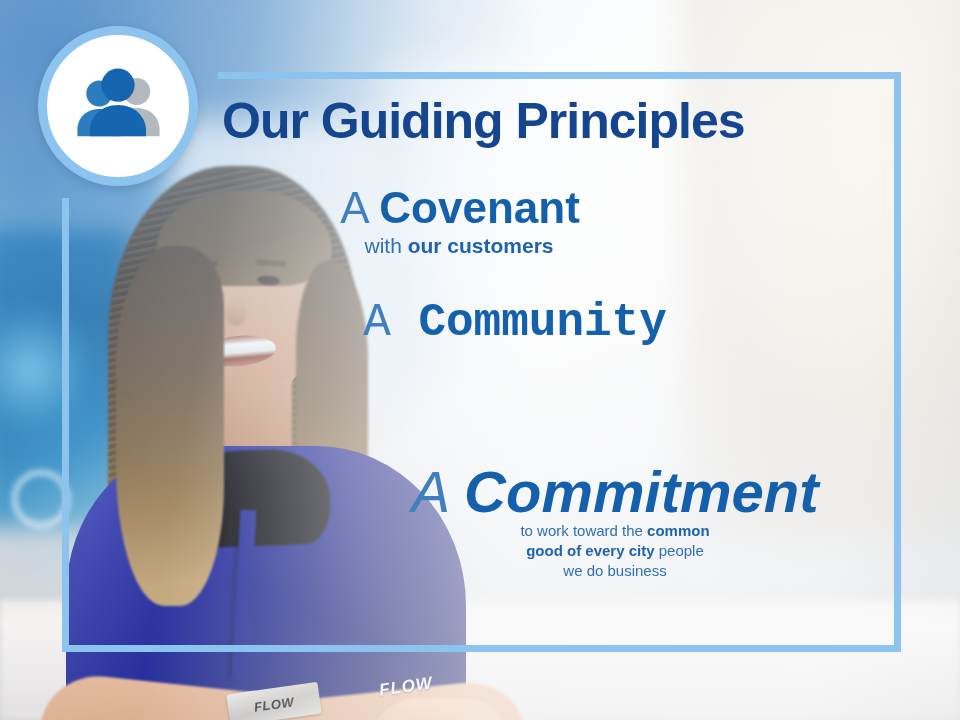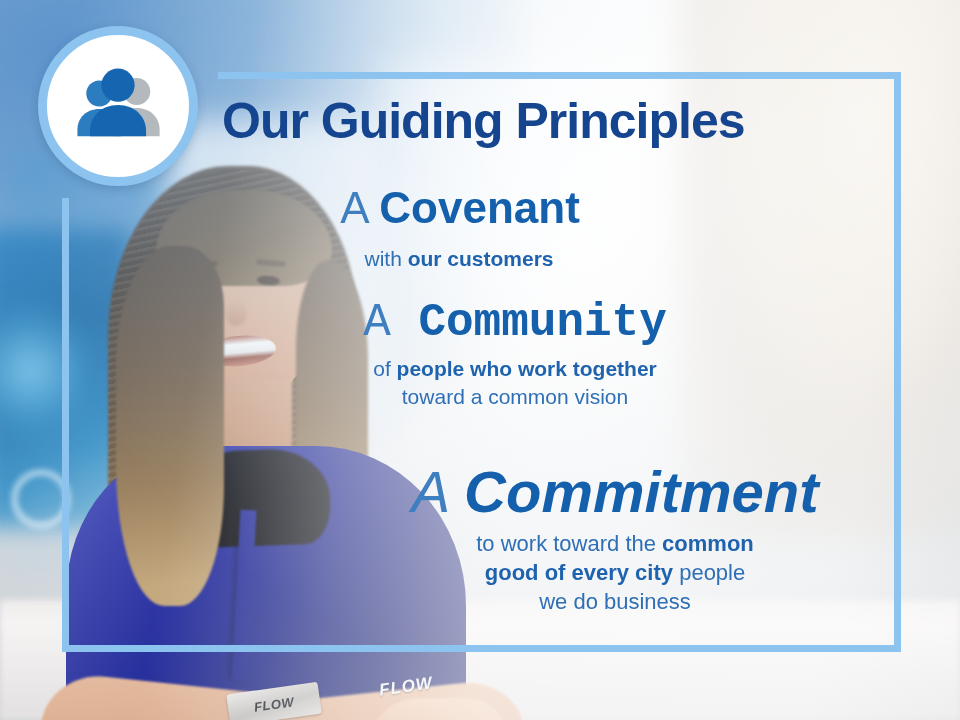--- a/index.html
+++ b/index.html
@@ -242,29 +242,29 @@
 
   .principle{position:absolute;text-align:center;}
   .p-head{line-height:1.02;white-space:nowrap;}
   .p-head .art{font-weight:normal;color:#3f7fc0;}
   .p-head .word{font-weight:bold;color:#1560ac;}
   .p-sub{color:#2f6fb5;line-height:1.32;}
   .p-sub b{font-weight:bold;color:#1f63ae;}
 
   #pr1{left:260px;top:186px;width:400px;}
   #pr1 .p-head{font-size:44px;}
-  #pr1 .p-sub{font-size:21px;margin-top:14px;padding-right:2px;}
+  #pr1 .p-sub{font-size:21px;margin-top:1px;padding-right:2px;}
 
   #pr2{left:300px;top:300px;width:430px;}
   #pr2 .p-head{font-size:46px;font-family:Liberation Mono, monospace;}
   #pr2 .p-sub{font-size:21px;margin-top:8px;}
 
   #pr3{left:360px;top:462px;width:510px;}
   #pr3 .p-head{font-size:58px;font-style:italic;}
-  #pr3 .p-sub{font-size:22px;margin-top:8px;}
+  #pr3 .p-sub{font-size:15px;}
 </style>
 </head>
 <body>
 
 <div class="stage">
 
   <div class="photo">
     <div class="bg-base"></div>
     <div class="bg-blue-wash"></div>
     <div class="bg-left-panel"></div>
@@ -344,24 +344,20 @@
     </div>
     <div class="p-sub">
       <span>with </span><b>our customers</b>
     </div>
   </div>
 
   <div class="principle" id="pr2">
     <div class="p-head">
       <span class="art">A </span><span class="word">Community</span>
     </div>
-    <div class="p-sub">
-      <span>of </span><b>people who work together</b><br>
-      <span>toward a common vision</span>
-    </div>
   </div>
 
   <div class="principle" id="pr3">
     <div class="p-head">
       <span class="art">A </span><span class="word">Commitment</span>
     </div>
     <div class="p-sub">
       <span>to work toward the </span><b>common</b><br>
       <b>good of every city</b><span> people</span><br>
       <span>we do business</span>

